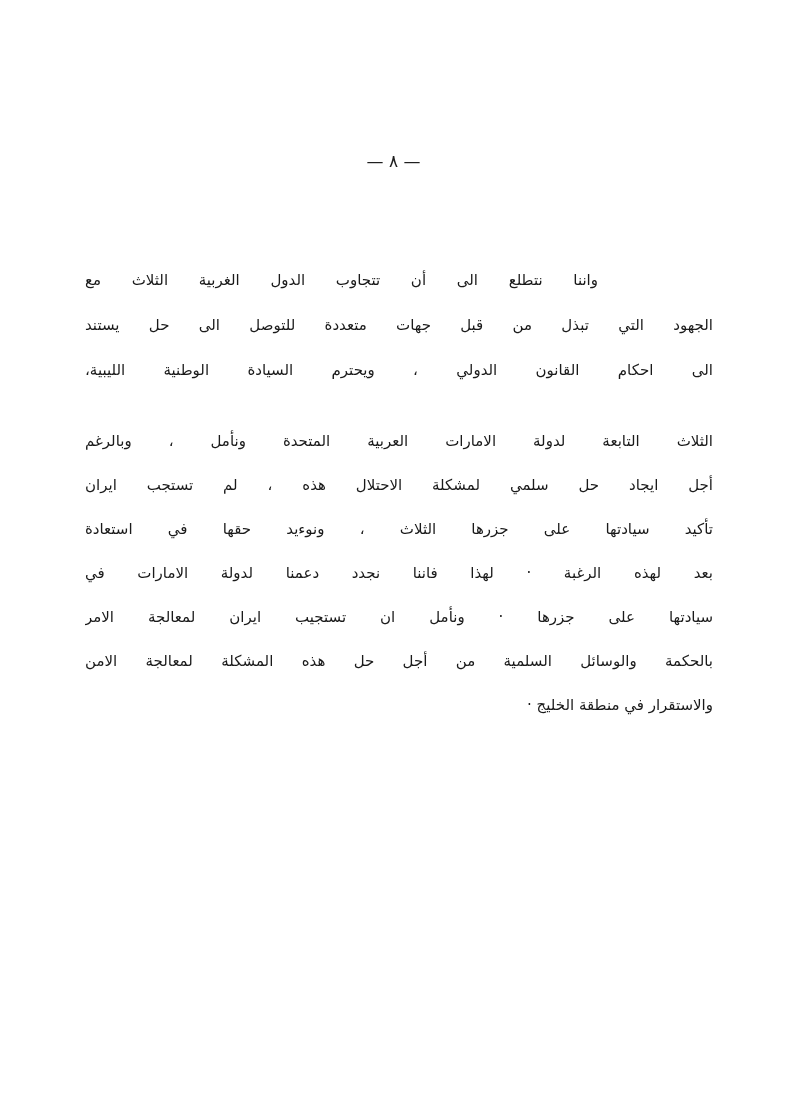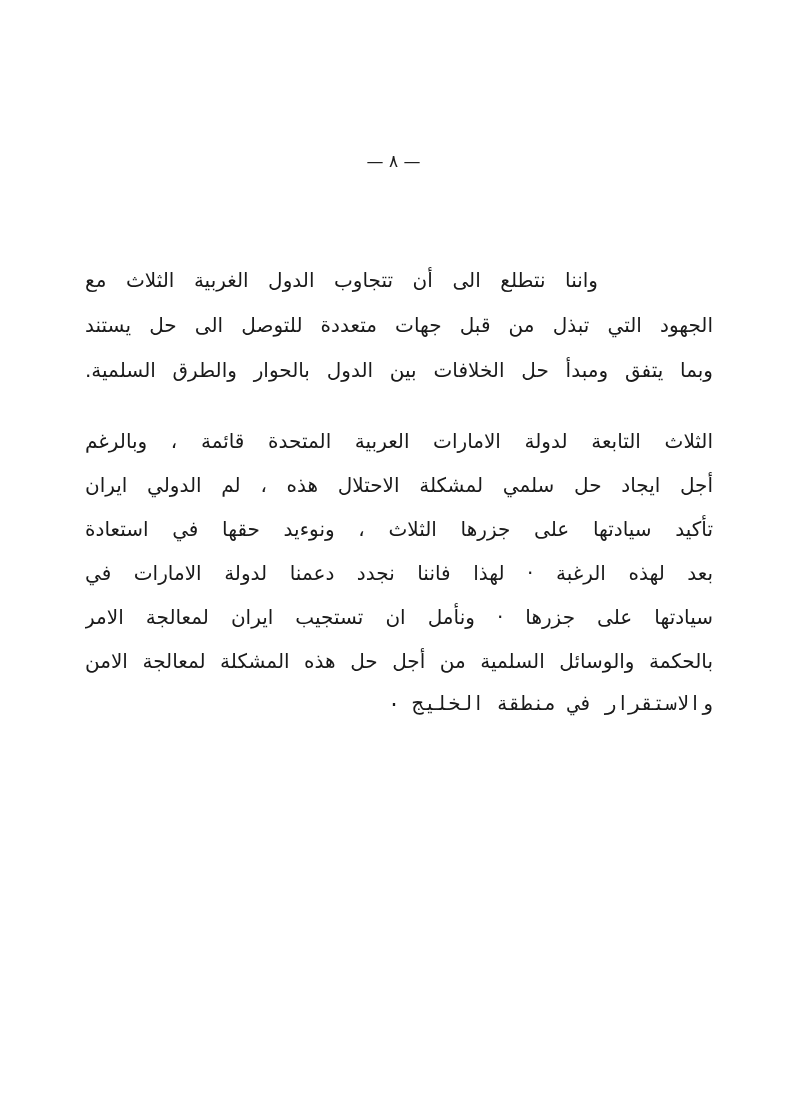--- a/index.html
+++ b/index.html
@@ -23,21 +23,21 @@
     font-size: 17px;
     line-height: 22px;
     color: #1f1f1f;
     letter-spacing: 2px;
   }
   .text-block {
     direction: rtl;
     unicode-bidi: embed;
     margin-right: 74px;
     margin-left: 85px;
-    font-size: 20px;
+    font-size: 15px;
   }
   .paragraph {
     margin: 0;
     padding: 0;
   }
   .paragraph.first {
     margin-top: 86px;
   }
   .paragraph.second {
     margin-top: 26px;
@@ -54,41 +54,40 @@
   .paragraph.second .line {
     height: 44px;
     line-height: 44px;
   }
   .line.indent {
     padding-right: 115px;
   }
   .line.flush-right {
     text-align: left;
     text-align-last: right;
-    font-family: Liberation Mono, monospace;
   }
 </style>
 </head>
 <body>
 
 <div class="page">
 
   <div class="page-number">— ٨ —</div>
 
   <div class="text-block" dir="rtl" lang="ar">
 
     <div class="paragraph first">
       <div class="line indent">واننا نتطلع الى أن تتجاوب الدول الغربية الثلاث مع</div>
       <div class="line">الجهود التي تبذل من قبل جهات متعددة للتوصل الى حل يستند</div>
-      <div class="line">وبما يتفق ومبدأ حل الخلافات بين الدول بالحوار والطرق السلمية.</div>
+      <div class="line">الى احكام القانون الدولي ، ويحترم السيادة الوطنية الليبية،</div>
     </div>
 
     <div class="paragraph second">
-      <div class="line">الثلاث التابعة لدولة الامارات العربية المتحدة قائمة ، وبالرغم</div>
-      <div class="line">أجل ايجاد حل سلمي لمشكلة الاحتلال هذه ، لم الدولي ايران</div>
+      <div class="line">الثلاث التابعة لدولة الامارات العربية المتحدة ونأمل ، وبالرغم</div>
+      <div class="line">أجل ايجاد حل سلمي لمشكلة الاحتلال هذه ، لم تستجب ايران</div>
       <div class="line">تأكيد سيادتها على جزرها الثلاث ، ونوءيد حقها في استعادة</div>
       <div class="line">بعد لهذه الرغبة · لهذا فاننا نجدد دعمنا لدولة الامارات في</div>
       <div class="line">سيادتها على جزرها · ونأمل ان تستجيب ايران لمعالجة الامر</div>
       <div class="line">بالحكمة والوسائل السلمية من أجل حل هذه المشكلة لمعالجة الامن</div>
       <div class="line flush-right">والاستقرار في منطقة الخليج ·</div>
     </div>
 
   </div>
 </div>
 

